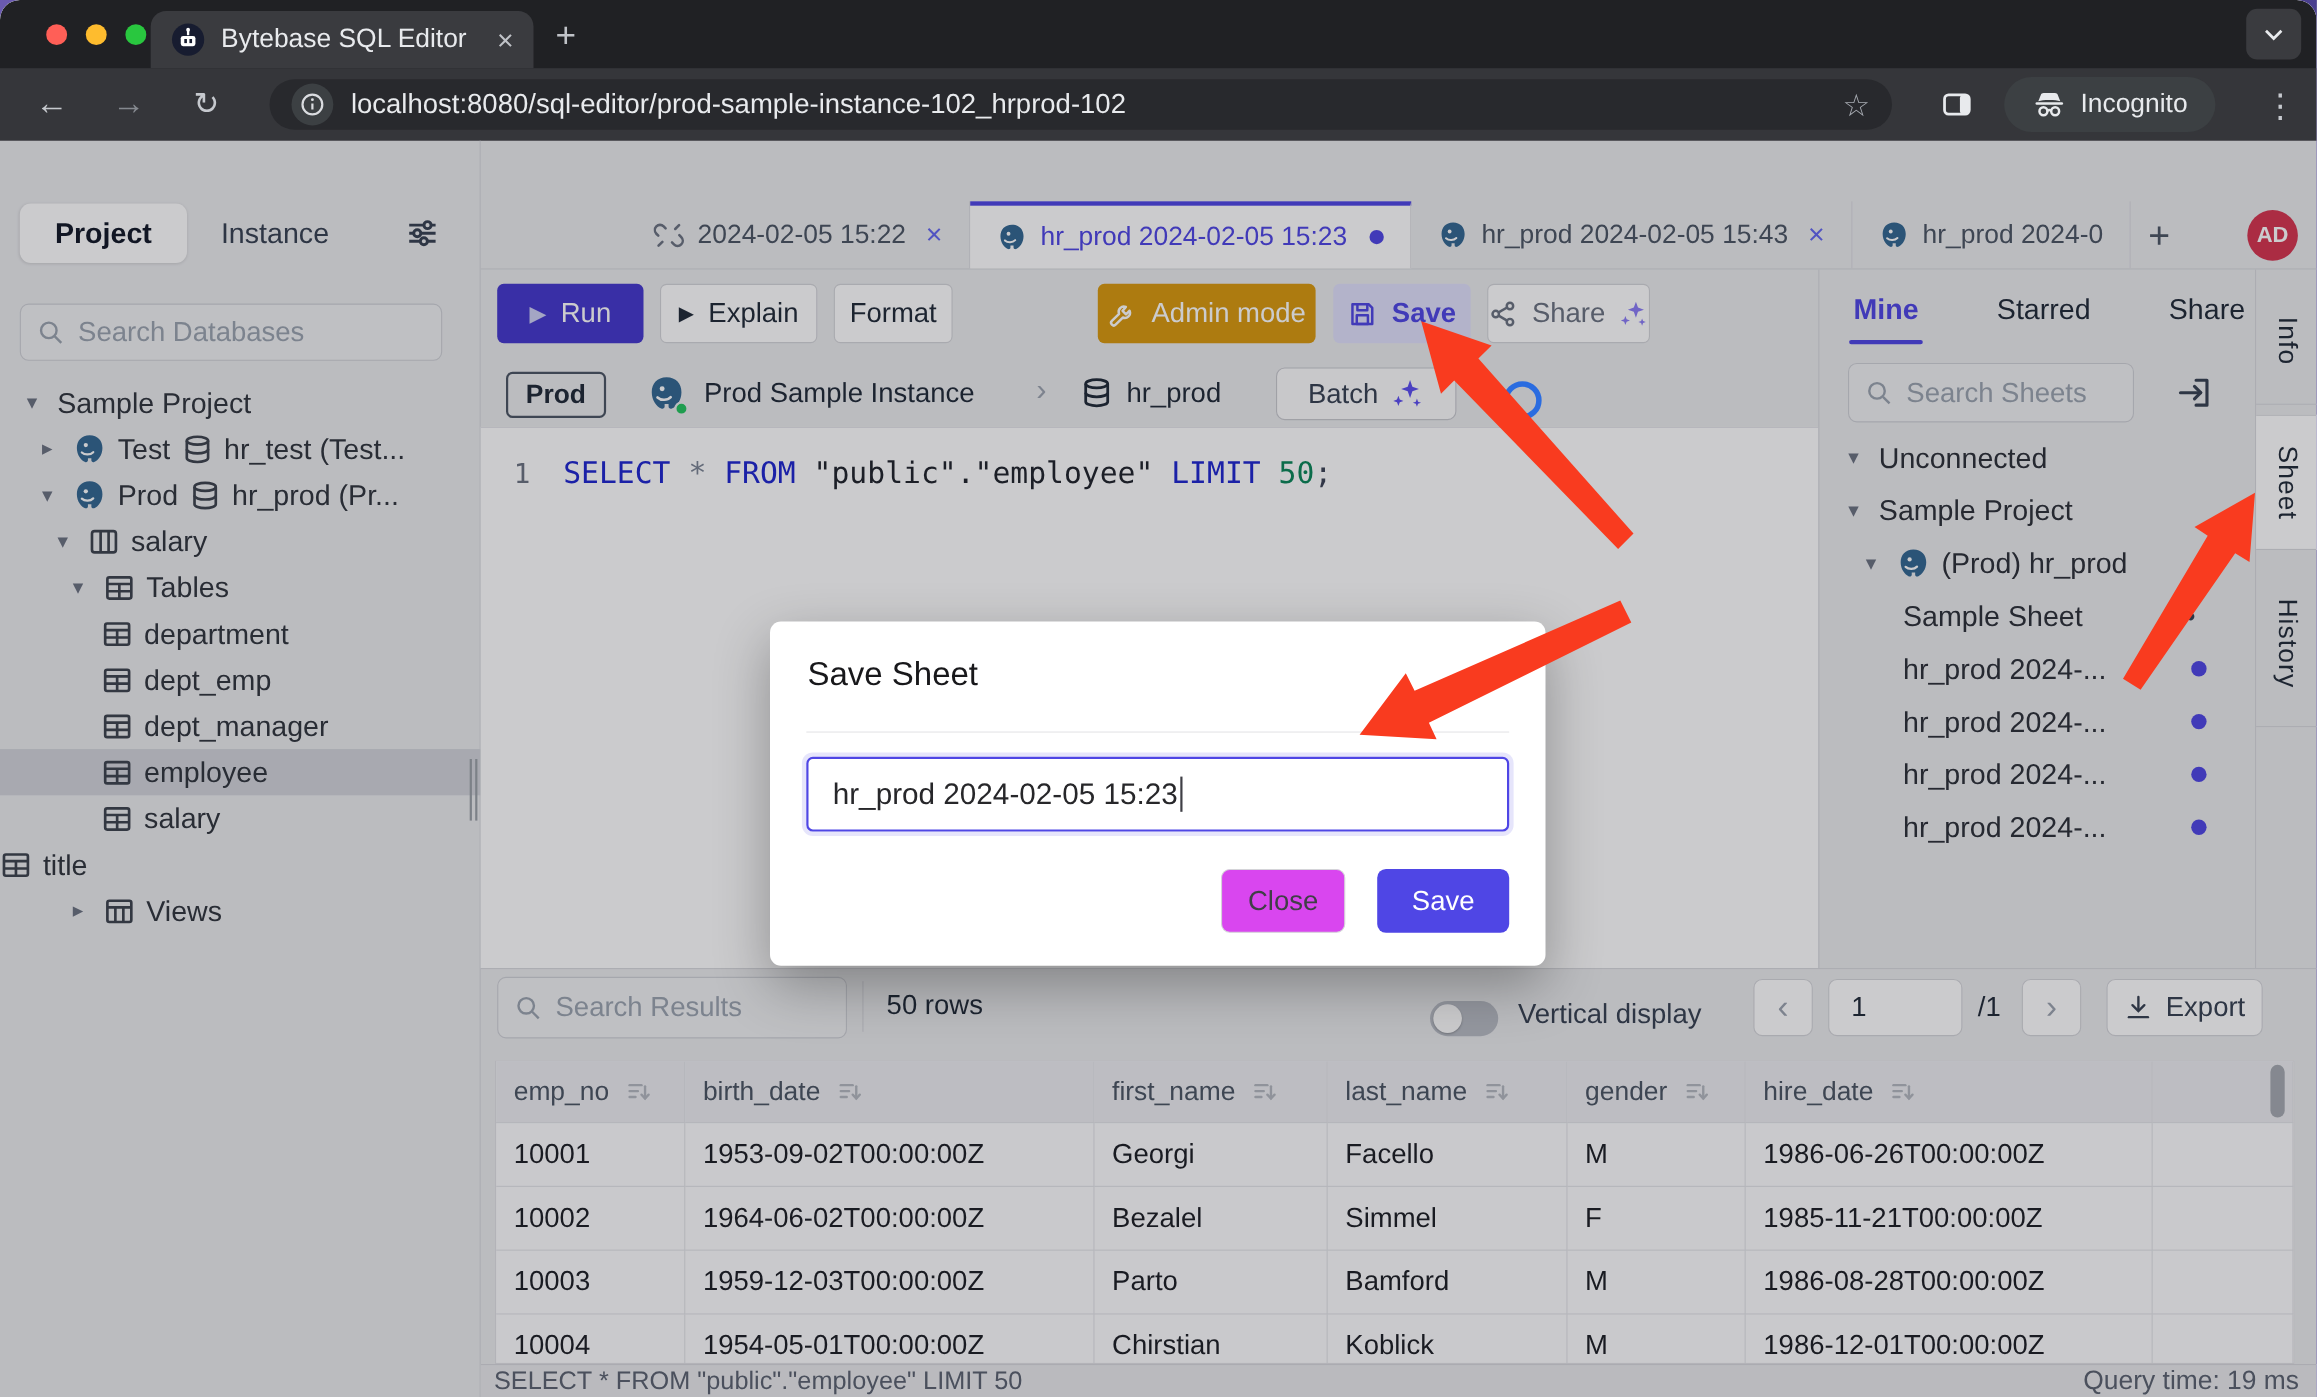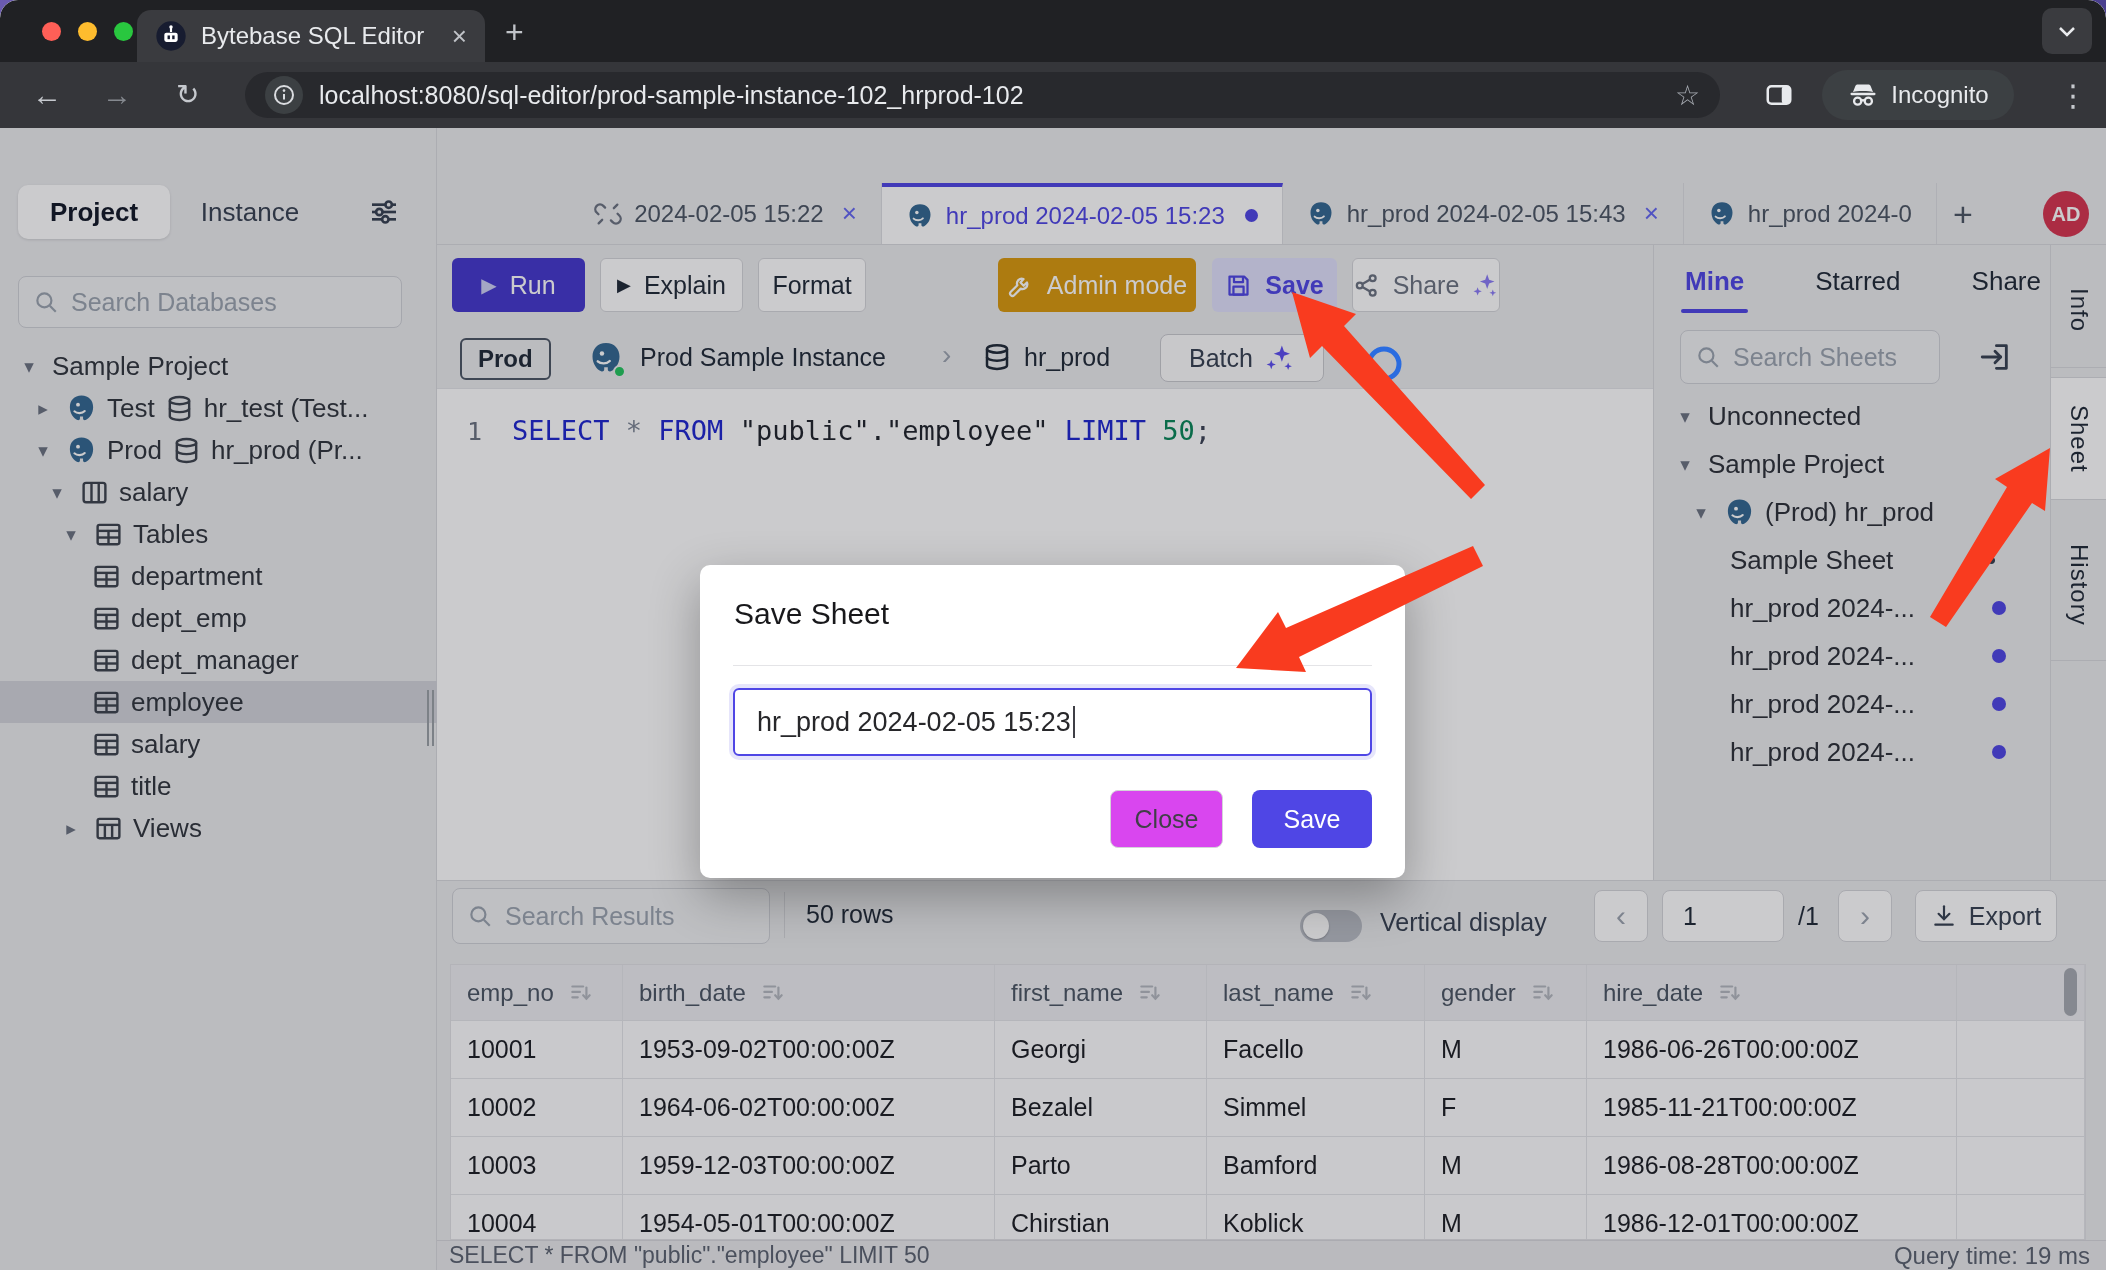--- a/index.html
+++ b/index.html
@@ -365,21 +365,21 @@
           <span class="icon" data-name="table-icon">
             <svg viewBox="0 0 24 24" fill="none" stroke="currentColor" stroke-width="2">
               <rect x="3" y="4" width="18" height="16" rx="1.5"></rect>
               <line x1="3" y1="9" x2="21" y2="9"></line>
               <line x1="3" y1="14.5" x2="21" y2="14.5"></line>
               <line x1="12" y1="9" x2="12" y2="20"></line>
             </svg>
           </span>
           <span class="t" data-name="tree-item-label">salary</span>
         </div>
-        <div class="tree-row" data-name="tree-item" style="padding-left: 92px;">
+        <div class="tree-row" data-name="tree-item" style="">
           <span class="icon" data-name="table-icon">
             <svg viewBox="0 0 24 24" fill="none" stroke="currentColor" stroke-width="2">
               <rect x="3" y="4" width="18" height="16" rx="1.5"></rect>
               <line x1="3" y1="9" x2="21" y2="9"></line>
               <line x1="3" y1="14.5" x2="21" y2="14.5"></line>
               <line x1="12" y1="9" x2="12" y2="20"></line>
             </svg>
           </span>
           <span class="t" data-name="tree-item-label">title</span>
         </div>

